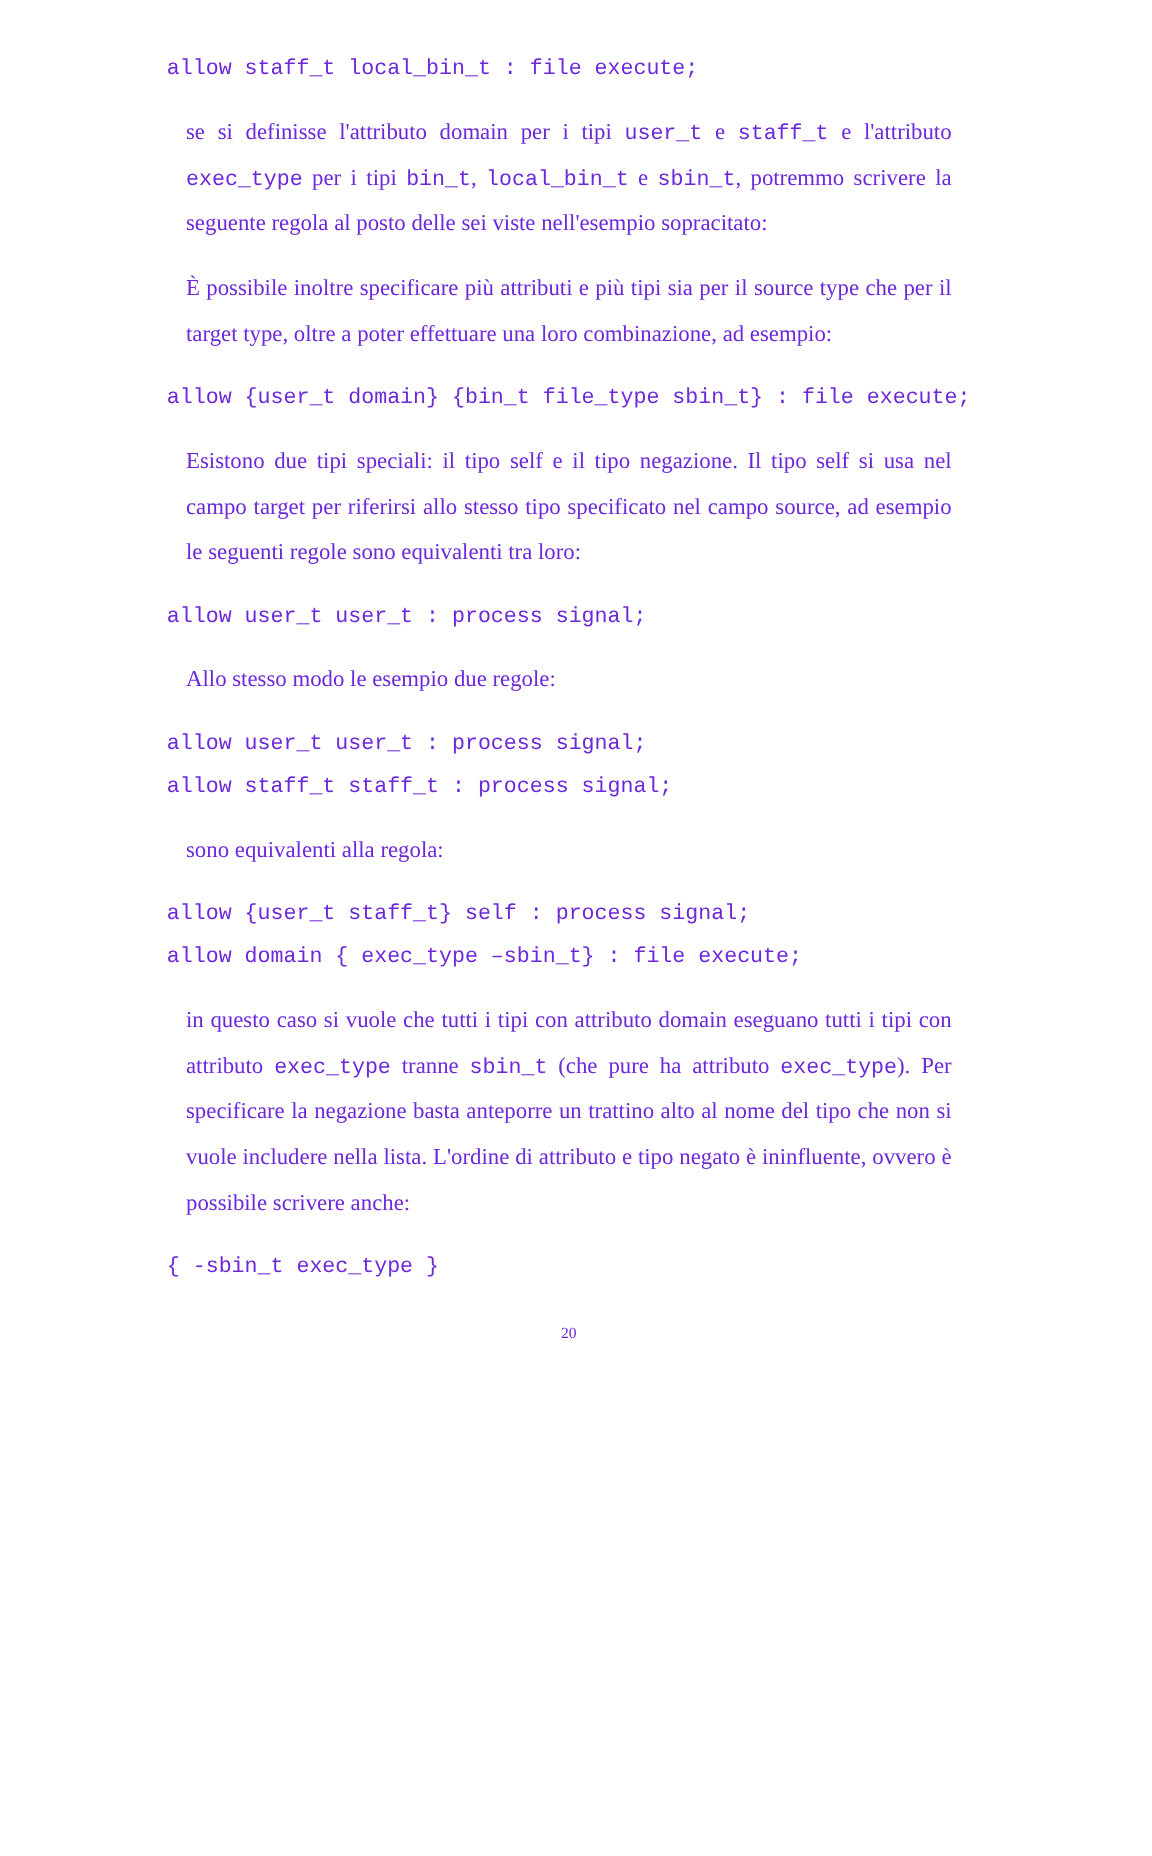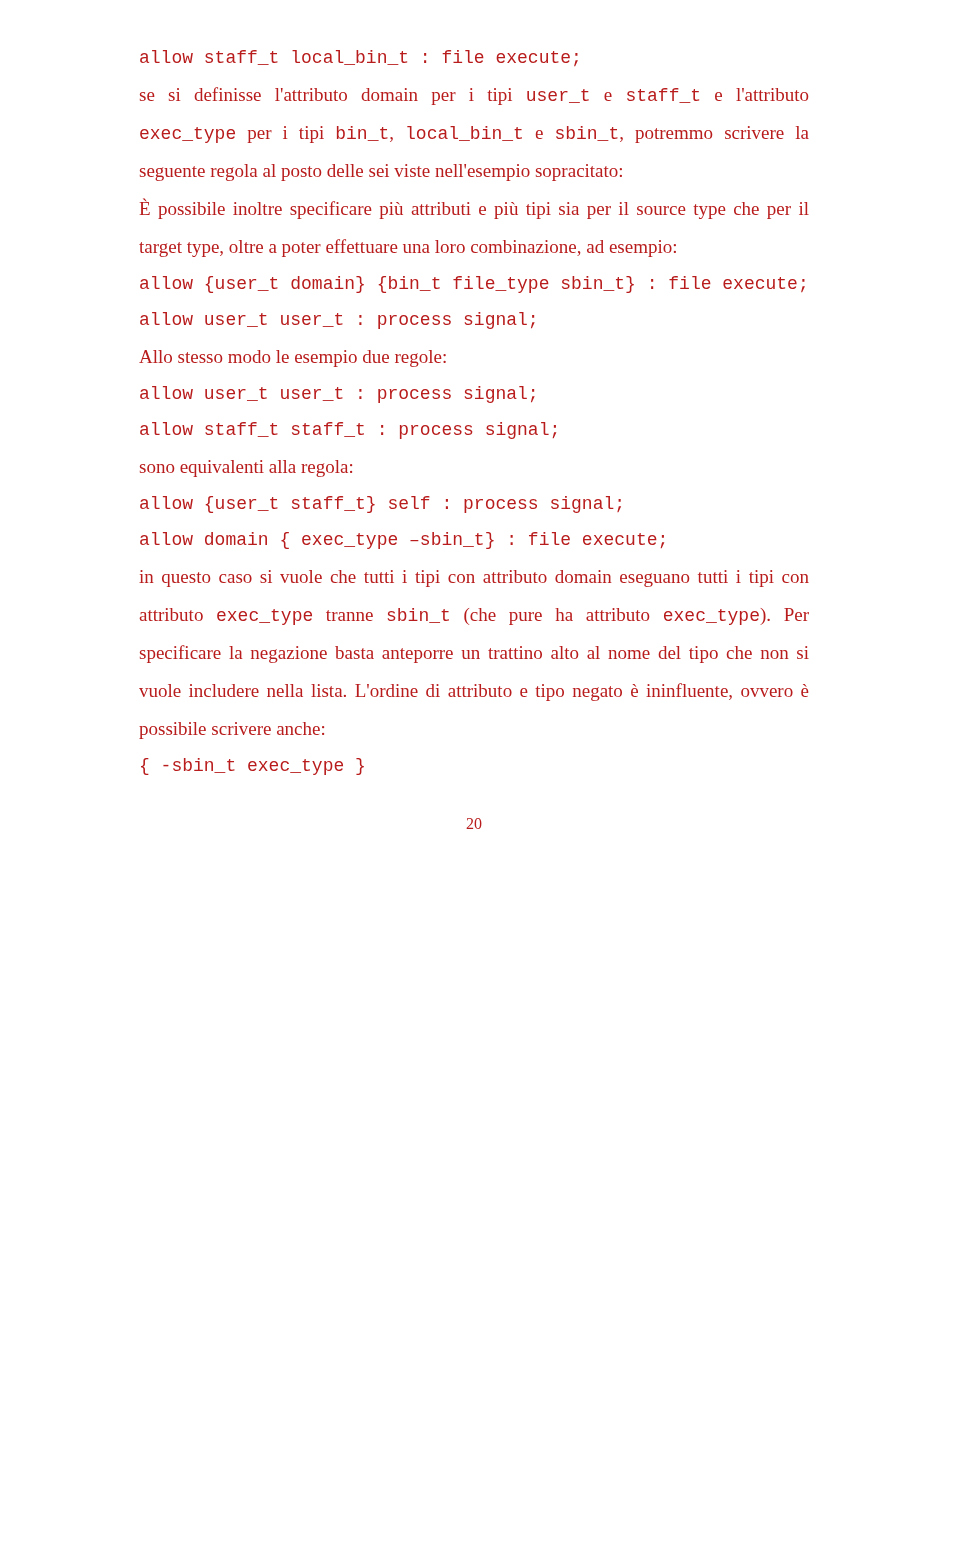--- a/index.html
+++ b/index.html
@@ -9,60 +9,61 @@
   }
   .page {
     width: 874px;
     min-height: 1547px;
     margin: 0 auto;
     background: #fff;
     box-sizing: border-box;
     padding: 40px 108px 28px 96px;
     font-family: "Times New Roman", Times, serif;
     font-size: 19px;
-    color: #b91c1c;
+    color: #6d28d9;
     line-height: 2.0;
   }
   .code {
     font-family: "Courier New", Courier, monospace;
     font-size: 18px;
   }
   .code-line {
     font-family: "Courier New", Courier, monospace;
     font-size: 18px;
     line-height: 2.0;
     white-space: pre;
   }
   .para {
     text-align: justify;
-    margin: 0;
+    margin: 16px;
   }
   .pagenum {
     text-align: center;
     font-family: "Times New Roman", Times, serif;
-    font-size: 16px;
+    font-size: 13px;
     margin-top: 24px;
   }
 </style>
 </head>
 <body>
 
 <div class="page">
 
   <div class="code-line">allow staff_t local_bin_t : file execute;</div>
 
   <p class="para">
     <span>se si definisse l'attributo domain per i tipi </span><span class="code">user_t</span><span> e </span><span class="code">staff_t</span><span> e l'attributo </span><span class="code">exec_type</span><span> per i tipi </span><span class="code">bin_t</span><span>, </span><span class="code">local_bin_t</span><span> e </span><span class="code">sbin_t</span><span>, potremmo scrivere la seguente regola al posto delle sei viste nell'esempio sopracitato:</span>
   </p>
 
 
   <p class="para">È possibile inoltre specificare più attributi e più tipi sia per il source type che per il target type, oltre a poter effettuare una loro combinazione, ad esempio:</p>
 
   <div class="code-line">allow {user_t domain} {bin_t file_type sbin_t} : file execute;</div>
 
+  <p class="para">Esistono due tipi speciali: il tipo self e il tipo negazione. Il tipo self si usa nel campo target per riferirsi allo stesso tipo specificato nel campo source, ad esempio le seguenti regole sono equivalenti tra loro:</p>
 
   <div class="code-line">allow user_t user_t : process signal;</div>
 
   <p class="para">Allo stesso modo le esempio due regole:</p>
 
   <div class="code-line">allow user_t user_t : process signal;</div>
   <div class="code-line">allow staff_t staff_t : process signal;</div>
 
   <p class="para">sono equivalenti alla regola:</p>
 

